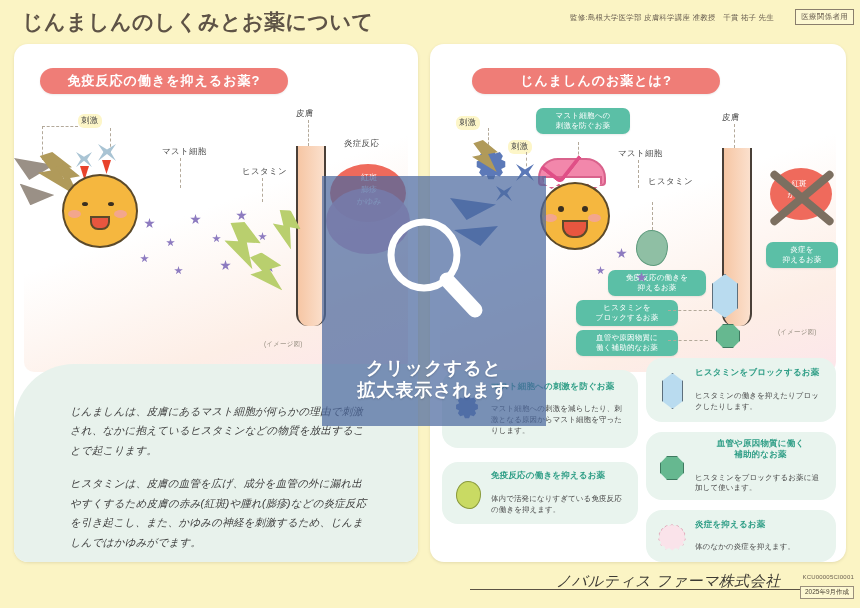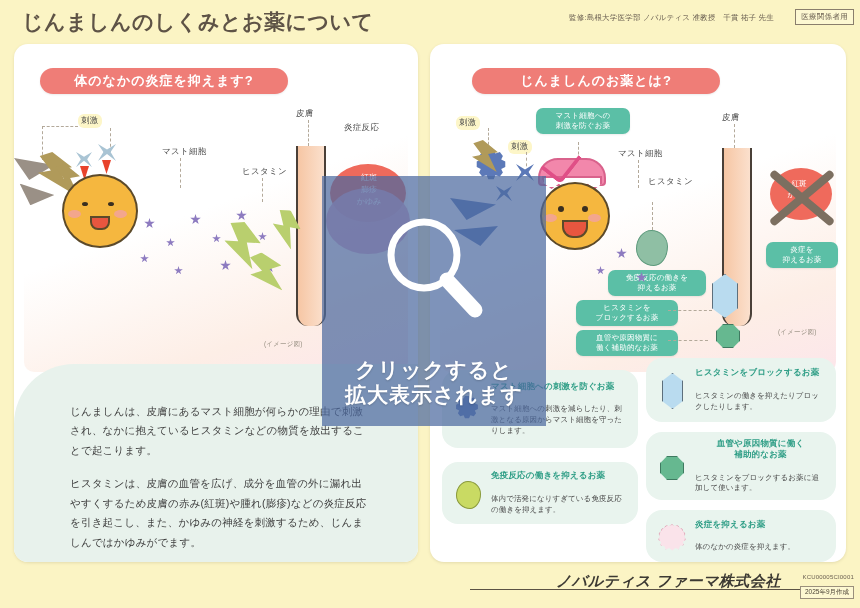--- a/index.html
+++ b/index.html
@@ -108,21 +108,21 @@
   .imgnote{position:absolute;font-size:6.5px;color:#9a9285;letter-spacing:.2px;}
 
   
   .lbody{
     position:absolute;left:0;top:320px;width:404px;height:198px;
     background:#e8f2ec;
     border-top-left-radius:60px;
   }
   .lbody-txt{
     position:absolute;left:56px;top:38px;width:300px;
-    font-size:10.5px;line-height:1.85;color:#3d3d3d;letter-spacing:.2px;
+    font-size:10.5px;line-height:1.85;color:#3d3d3d;letter-spacing:.2px;font-style:italic;
   }
   .lbody-txt p{margin:0 0 14px 0;}
 
   
   .cards{position:absolute;left:0;top:326px;width:416px;height:192px;}
   .card{
     position:absolute;background:#e9f4ee;border-radius:16px;
     display:flex;align-items:center;gap:9px;padding:8px 10px;
     box-sizing:border-box;
   }
@@ -157,51 +157,51 @@
 
   
   .overlay{
     position:absolute;left:322px;top:176px;width:224px;height:250px;
     background:rgba(76,106,160,.72);
     display:flex;flex-direction:column;align-items:center;justify-content:flex-end;
     cursor:pointer;
   }
   .mag{position:absolute;left:50%;top:34px;transform:translateX(-50%);}
   .ov-txt{
-    position:relative;margin-bottom:18px;text-align:center;
-    color:#fff;font-size:21px;font-weight:700;line-height:1.22;letter-spacing:1px;
+    position:relative;margin-bottom:24px;text-align:center;
+    color:#fff;font-size:18px;font-weight:700;line-height:1.22;letter-spacing:1px;
     text-shadow:0 1px 2px rgba(0,0,0,.18);
   }
 
   
   .ftr-line{position:absolute;left:470px;top:589px;width:338px;border-top:1px solid #5b5244;}
   .ftr-logo{
     position:absolute;left:556px;top:572px;
-    font-size:15px;font-weight:700;color:#3d3a33;font-style:italic;letter-spacing:.5px;
+    font-size:15px;font-weight:400;color:#3d3a33;font-style:italic;letter-spacing:.5px;
   }
   .ftr-code{position:absolute;right:6px;top:574px;text-align:right;}
   .ftr-code .c1{font-size:6px;color:#6b6052;letter-spacing:.2px;}
   .ftr-code .c2{
     font-size:6.5px;color:#4d4537;border:1px solid #9a8f7c;
     padding:1px 4px;margin-top:1px;display:inline-block;background:#fdf8d2;
   }
 </style>
 </head>
 <body>
 
 <div class="page">
 
   <div class="hdr">
     <div class="hdr-title">じんましんのしくみとお薬について</div>
-    <div class="hdr-sup">監修:島根大学医学部 ノバルティス 准教授　千貫 祐子 先生</div>
+    <div class="hdr-sup">監修:島根大学医学部 皮膚科学講座 准教授　千貫 祐子 先生</div>
     <div class="hdr-badge">医療関係者用</div>
   </div>
 
   <div class="panel panel-l">
-    <div class="pill pill-l">体のなかの炎症を抑えます?</div>
+    <div class="pill pill-l">免疫反応の働きを抑えるお薬?</div>
 
     <div class="diag">
       <div class="diag-bg"></div>
 
       <div class="lbl lbl-hl" style="left:64px;top:12px;">刺激</div>
       <div class="dash" style="left:28px;top:24px;height:34px;"></div>
       <div class="dash" style="left:96px;top:26px;height:24px;"></div>
       <div class="dashh" style="left:28px;top:24px;width:36px;"></div>
 
       <div class="shard" style="left:0px;top:56px;width:40px;height:22px;"></div>
@@ -234,21 +234,21 @@
       <div class="star sm" style="left:244px;top:130px;"></div>
       <div class="star" style="left:206px;top:158px;"></div>
       <div class="star sm" style="left:160px;top:164px;"></div>
       <div class="star" style="left:250px;top:160px;"></div>
       <div class="star sm" style="left:126px;top:152px;"></div>
 
       <div class="lbl" style="left:282px;top:6px;">皮膚</div>
       <div class="dash" style="left:294px;top:18px;height:26px;"></div>
       <div class="skin" style="left:282px;top:44px;width:26px;height:180px;border-radius:0 0 12px 12px;"></div>
 
-      <div class="lbl" style="left:330px;top:20px;">炎症反応</div>
+      <div class="lbl" style="left:330px;top:36px;">炎症反応</div>
       <div class="bubble" style="left:316px;top:62px;width:76px;height:58px;background:#ef6a5c;"></div>
       <div class="bubble" style="left:312px;top:86px;width:84px;height:66px;background:#e1a6c4;opacity:.9;"></div>
       <div style="position:absolute;left:332px;top:70px;font-size:8px;color:#fff;line-height:1.5;text-align:center;width:46px;">
         <div>紅斑</div>
         <div>膨疹</div>
         <div>かゆみ</div>
       </div>
 
       <div class="bolt g" style="left:210px;top:120px;width:36px;height:44px;transform:rotate(14deg);"></div>
       <div class="bolt g" style="left:236px;top:150px;width:32px;height:40px;transform:rotate(-6deg);"></div>

